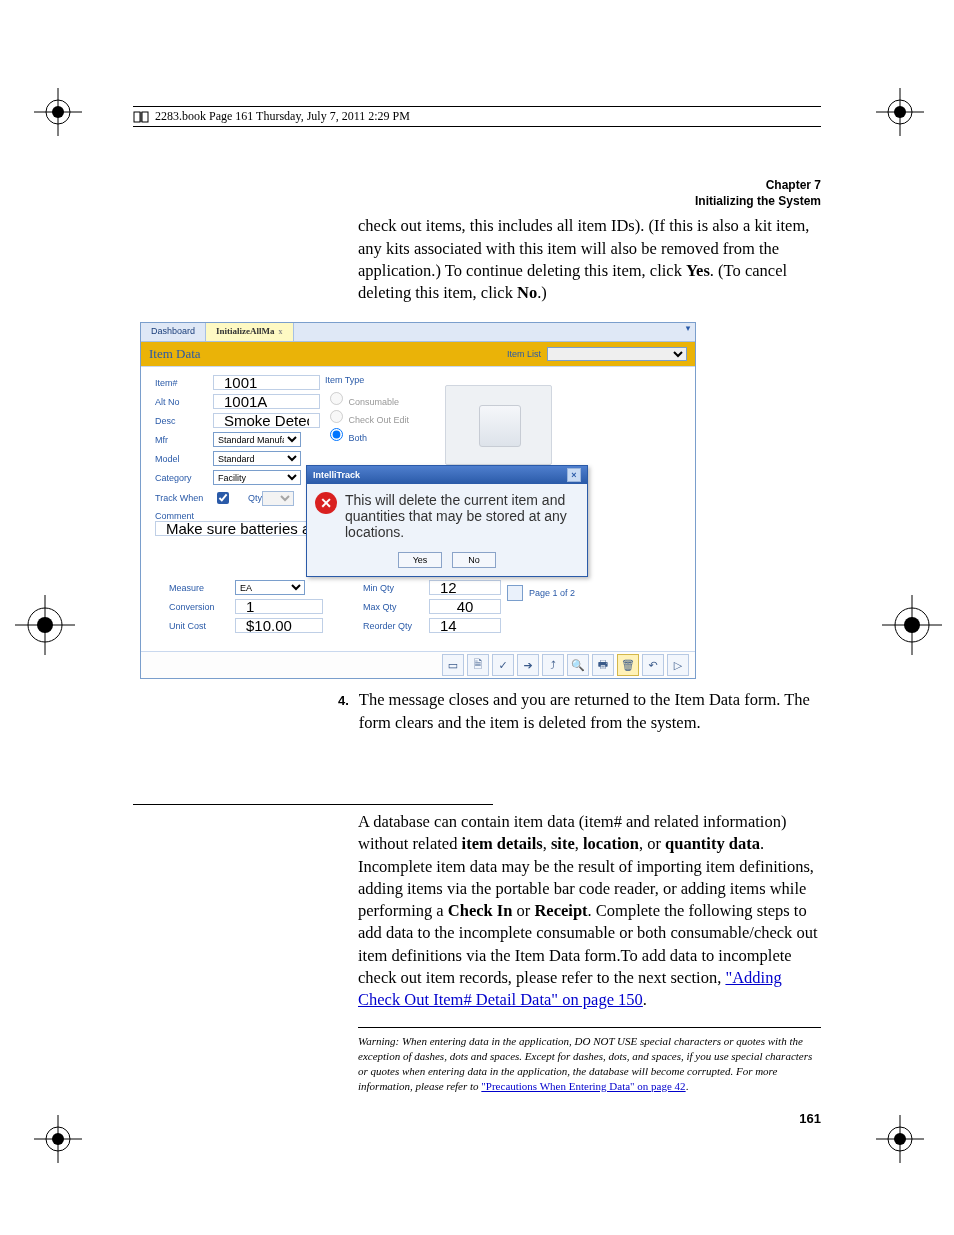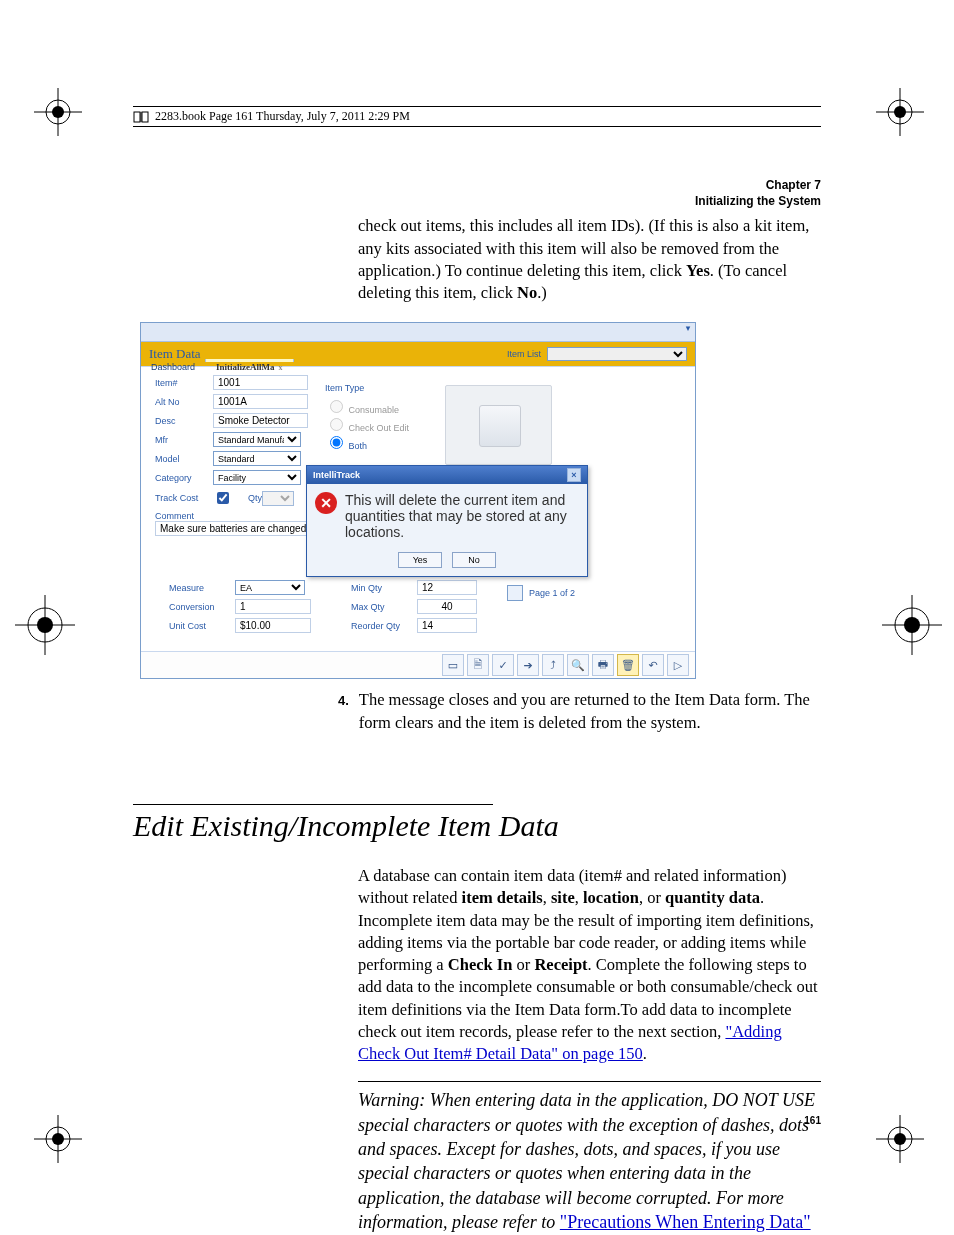--- a/index.html
+++ b/index.html
@@ -77,31 +77,31 @@
     margin: 0 0 22px 0;
   }
   .warn-rule {
     border: none;
     border-top: 1px solid #000;
     margin: 16px 0 6px 0;
   }
   .warning {
     margin-left: 225px;
     font-style: italic;
-    font-size: 18px;
+    font-size: 11px;
     line-height: 1.35;
   }
   .link { color: #0000cc; text-decoration: underline; }
   .page-number {
     position: absolute;
     bottom: 0;
     right: 0;
     font-family: Arial, Helvetica, sans-serif;
     font-weight: bold;
-    font-size: 10px;
+    font-size: 13px;
   }
 
   
   .app {
     font-family: Tahoma, Arial, sans-serif;
     font-size: 9px;
     width: 554px;
     height: 355px;
     border: 1px solid #7a9ecc;
     background: #fff;
@@ -113,21 +113,20 @@
     height: 18px;
     background: #dfe8f6;
     border-bottom: 1px solid #a6c0e4;
     align-items: stretch;
   }
   .app .tab {
     padding: 3px 10px 0 10px;
     color: #1a3e7a;
     border-right: 1px solid #a6c0e4;
     cursor: default;
-    margin-top: 36px;
   }
   .app .tab.active {
     background: #fef9c3;
     font-weight: bold;
     color: #333;
     font-family: Liberation Serif, serif;
   }
   .app .tab .x { margin-left: 4px; color: #888; font-size:8px;}
   .app .titlebar {
     display: flex;
@@ -136,23 +135,23 @@
     padding: 4px 8px;
     border-bottom: 1px solid #c9d8ee;
     background:#eab308;
   }
   .app .titlebar .title { color: #2a5aa8; font-size: 13px; font-family: "Times New Roman", serif;}
   .app .titlebar .right { display: flex; align-items: center; gap: 6px; color:#2a5aa8; }
   .app .titlebar select { width: 140px; font-size:9px; height:14px; border:1px solid #7a9ecc;}
   .app .content { padding: 8px 14px; position: relative; }
   .app .row { display: flex; align-items: center; margin-bottom: 4px; }
   .app .lbl { color: #2a5aa8; width: 58px; }
-  .app input[type=text] { border: 1px solid #bfcfe6; height: 13px; font-size: 10px; padding: 0 4px; background:#fff;}
+  .app input[type=text] { border: 1px solid #bfcfe6; height: 13px; font-size: 15px; padding: 0 10px; background:#fff;}
   .app select.sel { border: 1px solid #7a9ecc; height: 15px; font-size: 9px; width:88px; background:#fff;}
-  .app .itemtype { position: absolute; left: 170px; top: 8px; color:#2a5aa8;}
+  .app .itemtype { position: absolute; left: 170px; top: 0; color:#2a5aa8;}
   .app .itemtype .hdr { margin-bottom:4px;}
   .app .itemtype label { display:block; color:#999;}
   .app .itemtype label.sel { color:#2a5aa8;}
   .app .preview { position:absolute; left:290px; top:10px; width:105px; height:78px; background:#eef1f4; border:1px solid #d0d6df; border-radius:2px;}
   .app .preview::after{content:"";position:absolute;left:50%;top:50%;width:40px;height:40px;margin:-20px 0 0 -20px;border:1px solid #c7ccd4;border-radius:3px;background:linear-gradient(#f5f7fa,#dde3ea);}
   .app .chk { width:12px;height:12px; accent-color:#2a5aa8;}
   .app .comment-box { width: 310px; height: 13px; }
   .app .bottom { display:flex; gap: 40px; margin-top: 40px; margin-left: 14px;}
   .app .bottom .col .row .lbl3 { color:#2a5aa8; width:66px; display:inline-block;}
   .app .pager { position:absolute; right: 120px; bottom: 44px; color:#2a5aa8; display:flex; align-items:center; gap:6px;}
@@ -291,21 +290,21 @@
               </div>
             <div class="row">
                 <span class="lbl">Model</span>
                 <select class="sel"><option>Standard</option></select>
               </div>
             <div class="row">
                 <span class="lbl">Category</span>
                 <select class="sel"><option>Facility</option></select>
               </div>
             <div class="row">
-                <span class="lbl">Track Cost</span>
+                <span class="lbl">Track When</span>
                 <input type="checkbox" class="chk" checked="" style=""> 
                 <span style="margin-left:16px;color:#2a5aa8">Qty</span> 
                 <select class="sel" style="width:32px;background:#eee" disabled=""></select>
               </div>
             <div class="row" style="flex-direction:column;align-items:flex-start">
                 <span class="lbl" style="width:auto">Comment</span>
                 <input type="text" class="comment-box" style="width: 150px;" value="Make sure batteries are changed twice a">
               </div>
           </div>
           <div class="itemtype">
@@ -382,21 +381,20 @@
       </div>
     </div>
   </div>
 
   <div class="list-item">
     <span class="num">4.</span>
     <span>The message closes and you are returned to the Item Data form. The form clears and the item is deleted from the system.</span>
   </div>
 
   <hr class="section-rule">
-  <h2 class="section-title">Edit Existing/Incomplete Item Data</h2>
 
   <div class="body-text">
     <span>A database can contain item data (item# and related information) without related </span><b>item details</b><span>, </span><b>site</b><span>, </span><b>location</b><span>, or </span><b>quantity data</b><span>. Incomplete item data may be the result of importing item definitions, adding items via the porta­ble bar code reader, or adding items while performing a </span><b>Check In</b><span> or </span><b>Receipt</b><span>. Complete the following steps to add data to the incomplete con­sumable or both consumable/check out item definitions via the Item Data form.To add data to incomplete check out item records, please refer to the next section, </span><a class="link">"Adding Check Out Item# Detail Data" on page 150</a><span>.</span>
   </div>
 
   <div style="margin-left:225px">
       <hr class="warn-rule">
     </div>
   <div class="warning">
     <span>Warning:   When entering data in the application, DO NOT USE special characters or quotes with the exception of dashes, dots and spaces. Except for dashes, dots, and spaces, if you use special characters or quotes when entering data in the application, the database will become corrupted. For more information, please refer to </span><a class="link" style="font-style:normal">"Precautions When Entering Data" on page 42</a><span style="font-style:normal">.</span>

